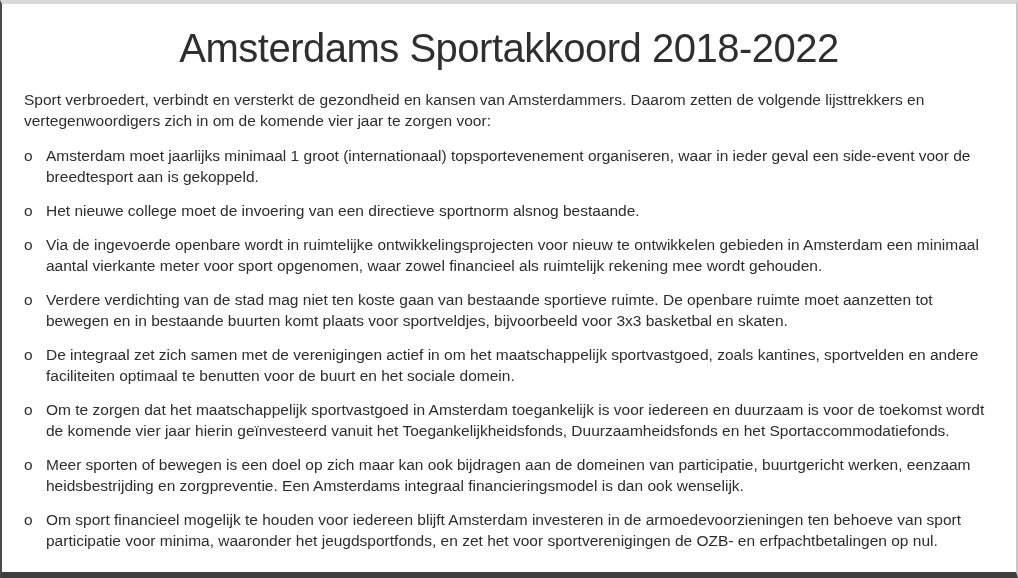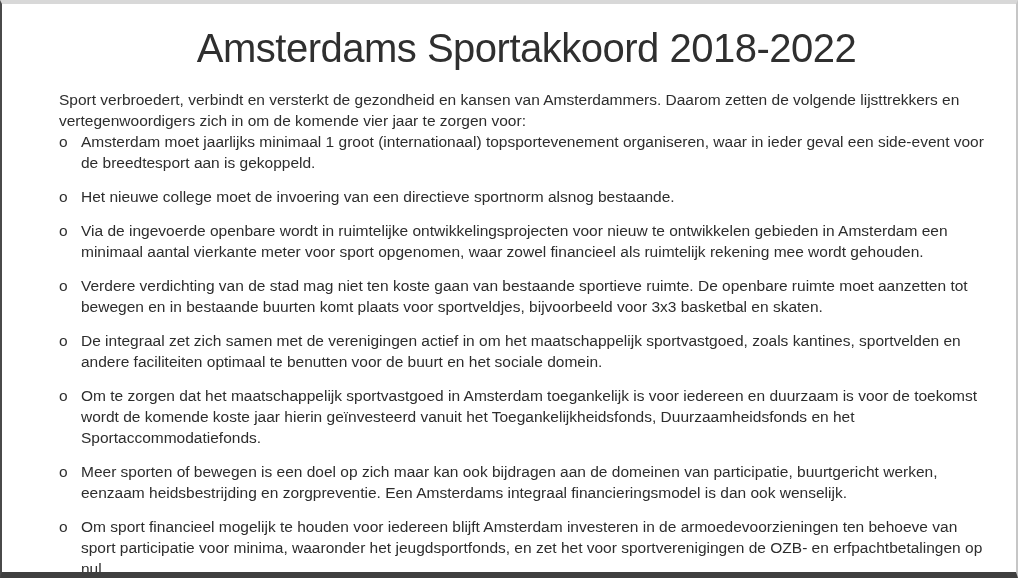--- a/index.html
+++ b/index.html
@@ -13,37 +13,36 @@
     width: 1018px;
     height: 578px;
     box-sizing: border-box;
     background: #ffffff;
     border-top: 4px solid #d8d8d8;
     border-right: 2px solid #c6c6c6;
     border-left: 2px solid #4a4a4a;
     border-bottom: 6px solid #3f3f3f;
     overflow: hidden;
     color: #2d2d2d;
-    padding-left: 35px;
   }
   .doc-title {
     margin: 22px 0 18px 0;
     text-align: center;
     font-size: 40px;
     font-weight: 400;
     letter-spacing: -0.5px;
     color: #2f2f2f;
   }
   .doc-body {
     padding: 0 26px 0 22px;
     font-size: 15.5px;
     line-height: 21px;
   }
   .intro {
-    margin: 0 0 0 0;
+    margin: 0 0 14px 0;
   }
   .bullet-list {
     margin: 0;
     padding: 0;
   }
   .bullet-item {
     display: flex;
     align-items: flex-start;
     margin: 0 0 13px 0;
   }
@@ -80,21 +79,21 @@
       <div class="bullet-item">
         <span class="bullet-marker">o</span>
         <span class="bullet-text">Verdere verdichting van de stad mag niet ten koste gaan van bestaande sportieve ruimte. De openbare ruimte moet aanzetten tot bewegen en in bestaande buurten komt plaats voor sportveldjes, bijvoorbeeld voor 3x3 basketbal en skaten.</span>
       </div>
       <div class="bullet-item">
         <span class="bullet-marker">o</span>
         <span class="bullet-text">De integraal zet zich samen met de verenigingen actief in om het maatschappelijk sportvastgoed, zoals kantines, sportvelden en andere faciliteiten optimaal te benutten voor de buurt en het sociale domein.</span>
       </div>
       <div class="bullet-item">
         <span class="bullet-marker">o</span>
-        <span class="bullet-text">Om te zorgen dat het maatschappelijk sportvastgoed in Amsterdam toegankelijk is voor iedereen en duurzaam is voor de toekomst wordt de komende koste jaar hierin geïnvesteerd vanuit het Toegankelijkheidsfonds, Duurzaamheidsfonds en het Sportaccommodatiefonds.</span>
+        <span class="bullet-text">Om te zorgen dat het maatschappelijk sportvastgoed in Amsterdam toegankelijk is voor iedereen en duurzaam is voor de toekomst wordt de komende vier jaar hierin geïnvesteerd vanuit het Toegankelijkheidsfonds, Duurzaamheidsfonds en het Sportaccommodatiefonds.</span>
       </div>
       <div class="bullet-item">
         <span class="bullet-marker">o</span>
         <span class="bullet-text">Meer sporten of bewegen is een doel op zich maar kan ook bijdragen aan de domeinen van participatie, buurtgericht werken, eenzaam heidsbestrijding en zorgpreventie. Een Amsterdams integraal financieringsmodel is dan ook wenselijk.</span>
       </div>
       <div class="bullet-item">
         <span class="bullet-marker">o</span>
         <span class="bullet-text">Om sport financieel mogelijk te houden voor iedereen blijft Amsterdam investeren in de armoedevoorzieningen ten behoeve van sport participatie voor minima, waaronder het jeugdsportfonds, en zet het voor sportverenigingen de OZB- en erfpachtbetalingen op nul.</span>
       </div>
     </div>

